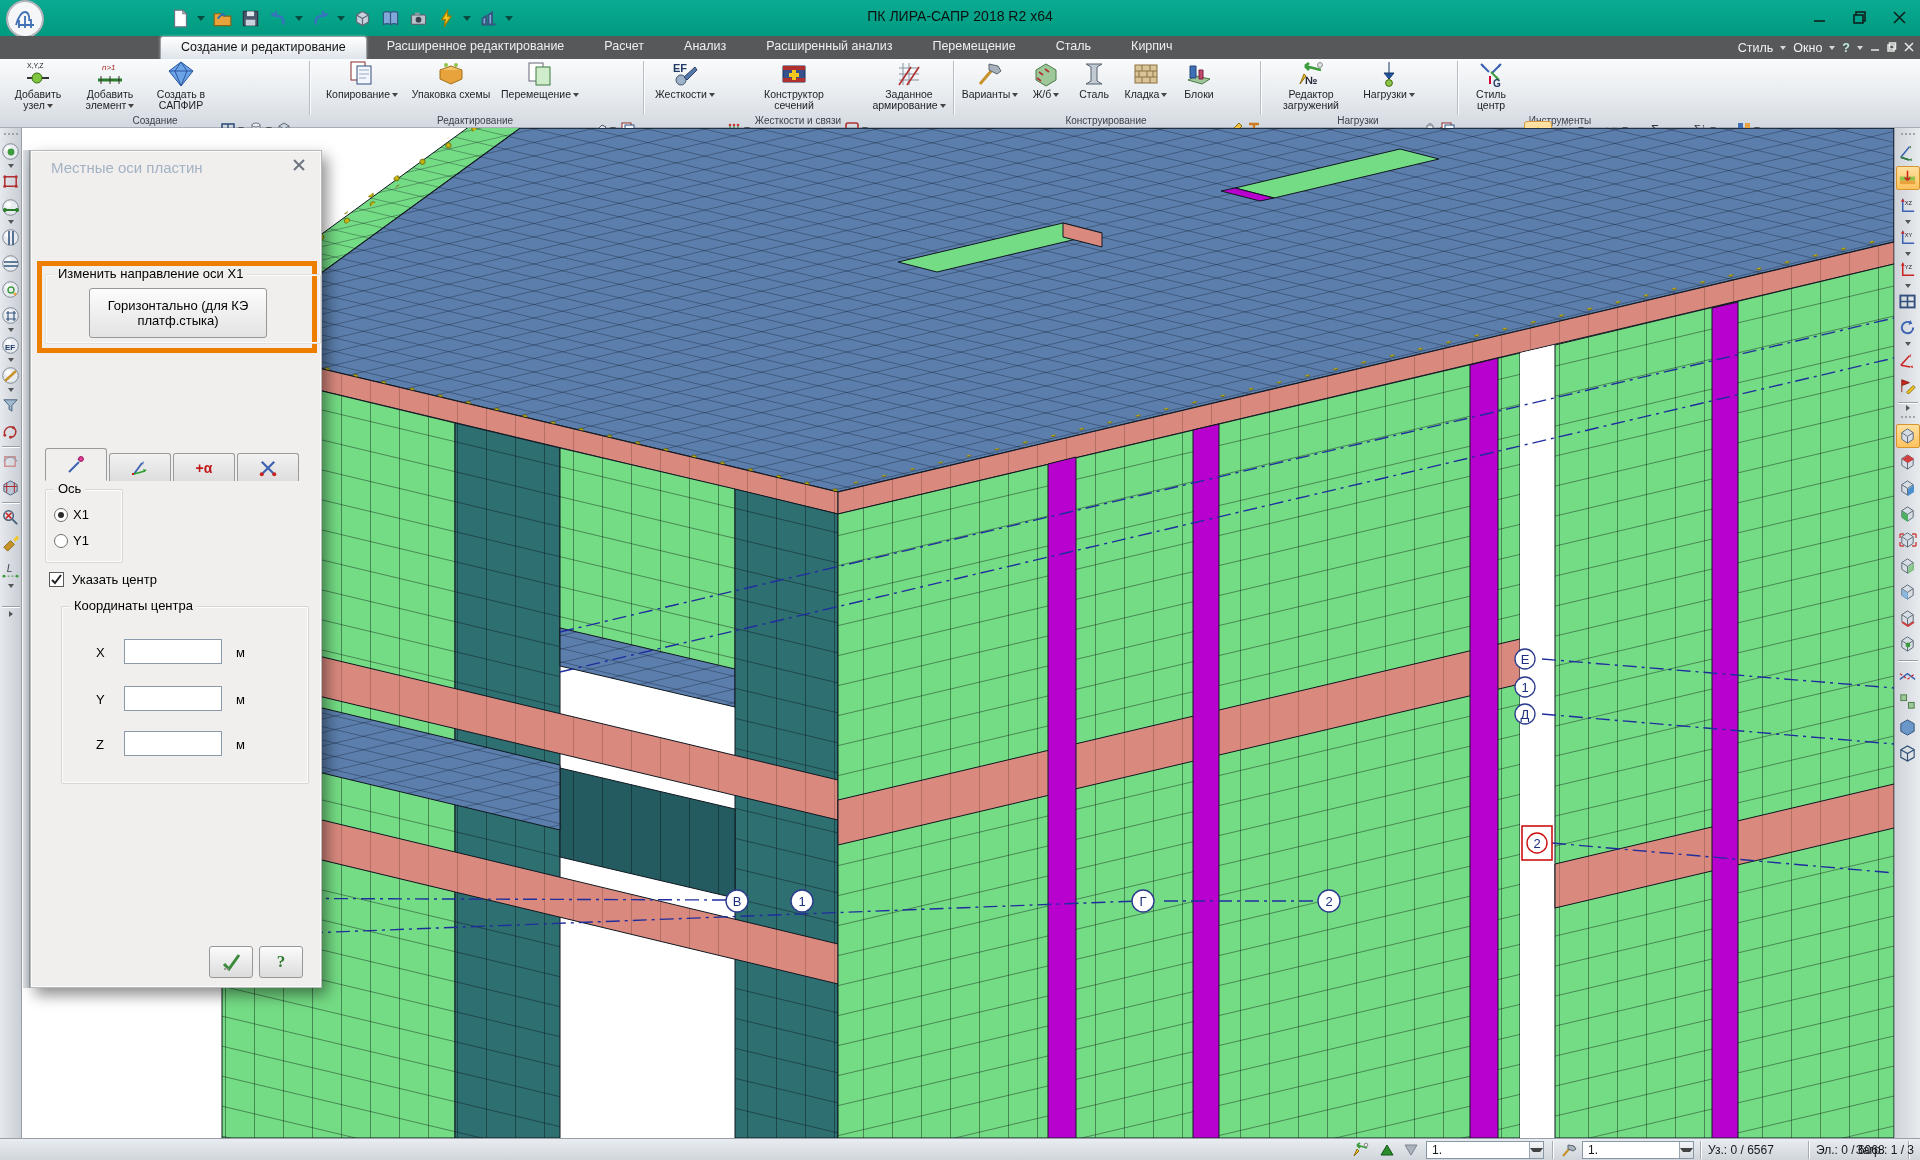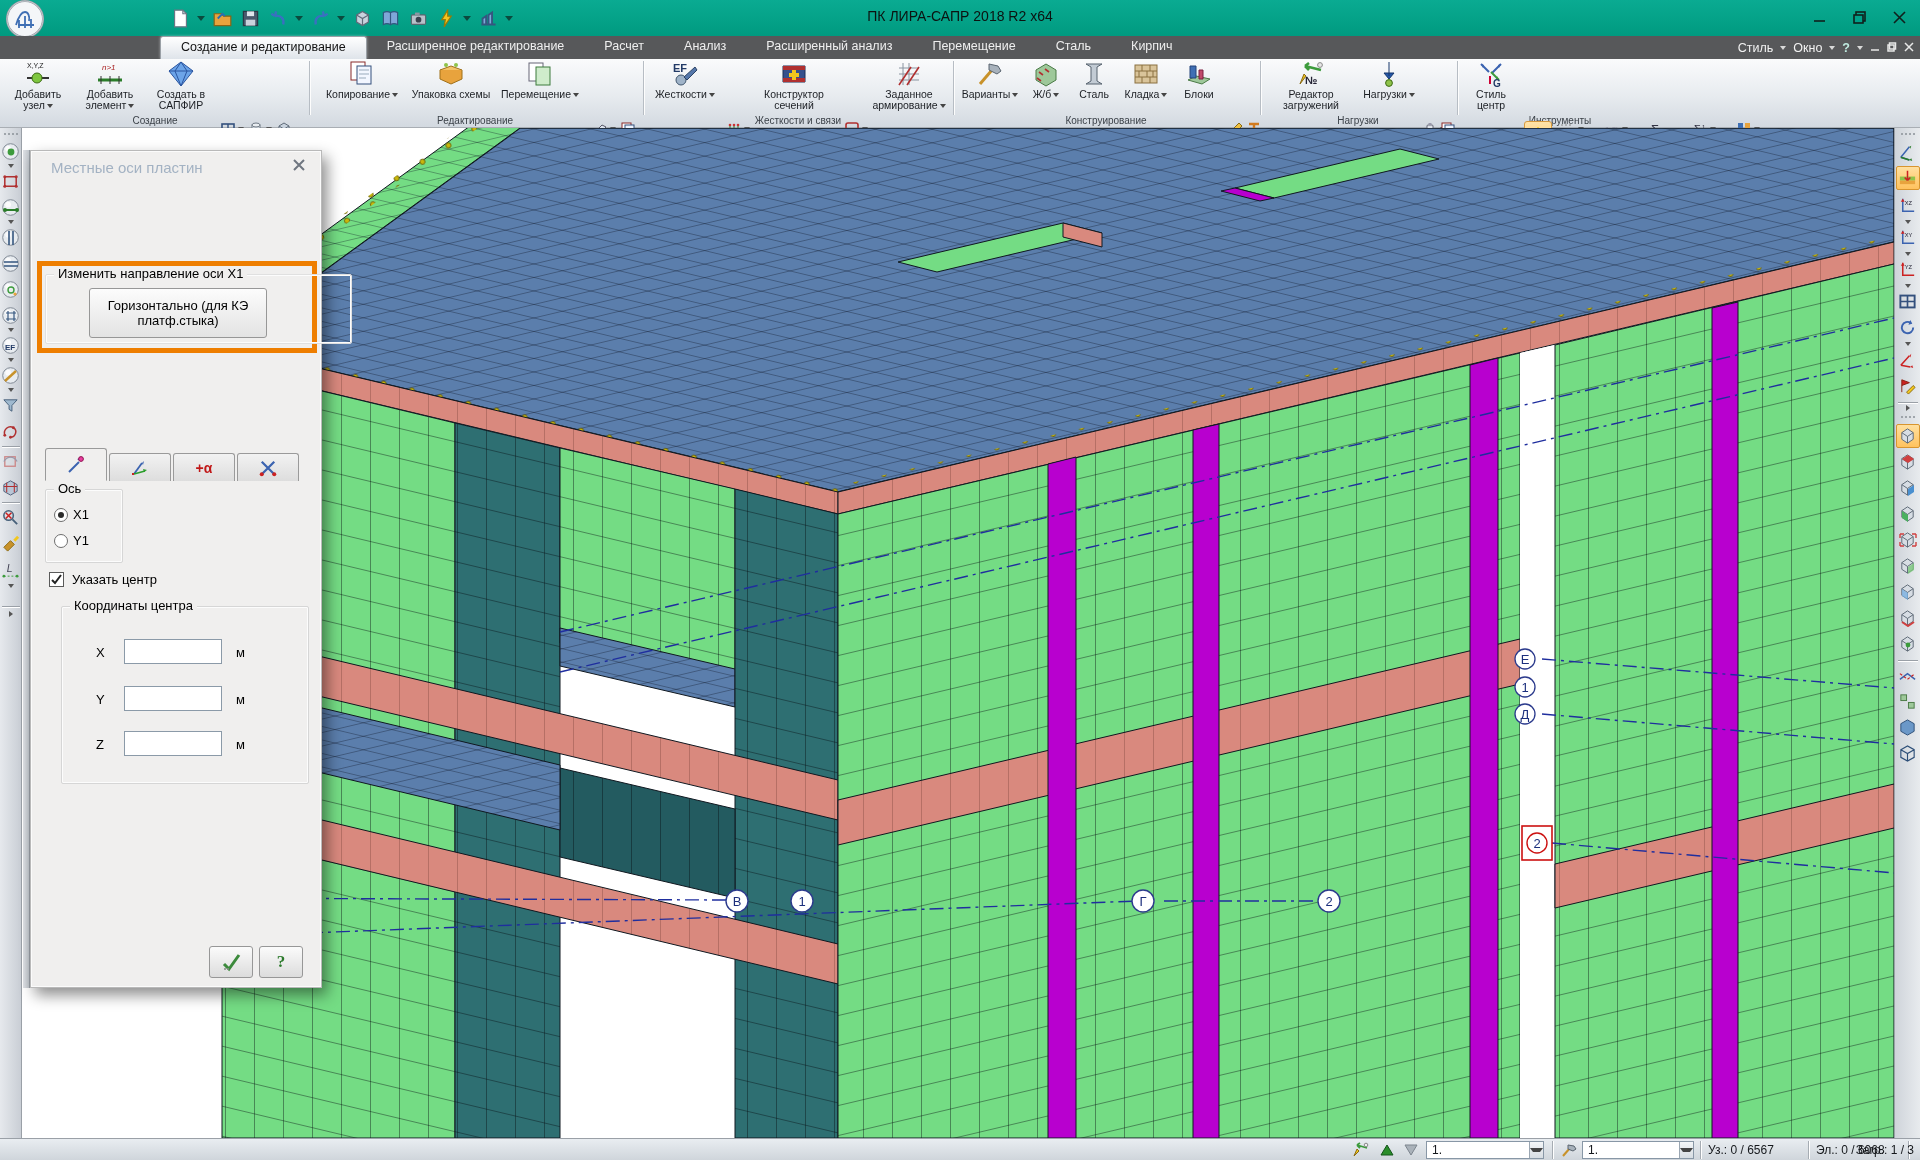--- a/index.html
+++ b/index.html
@@ -1031,21 +1031,21 @@
 
 <div class="dockgrip"></div>
 <div class="dialog">
   <div class="dtitle">Местные оси пластин</div>
   <div class="dclose"><svg viewBox="0 0 16 16" fill="none">
           <path d="M3 3l10 10M13 3L3 13"></path>
         </svg></div>
 
 
   <div class="x1wrap">
-    <div class="gb" style="left:3px;top:8px;width:307px;height:70px;border-color:#e0e0e0">
+    <div class="gb" style="left:3px;top:8px;width:276px;height:70px;border-color:#e0e0e0">
       <span class="gl">Изменить направление оси X1</span>
       <div class="dbtn" style="left:43px;top:13px;width:178px;height:50px;padding:8px 6px">Горизонтально (для КЭ платф.стыка)</div>
     </div>
   </div>
 
 
   <div class="dtabs">
     <div class="dtab on" style="left:2px">
       <svg width="20" height="20" viewBox="0 0 20 20">
             <path d="M3 17L13 7" stroke="#3b63b0" stroke-width="2"></path>

